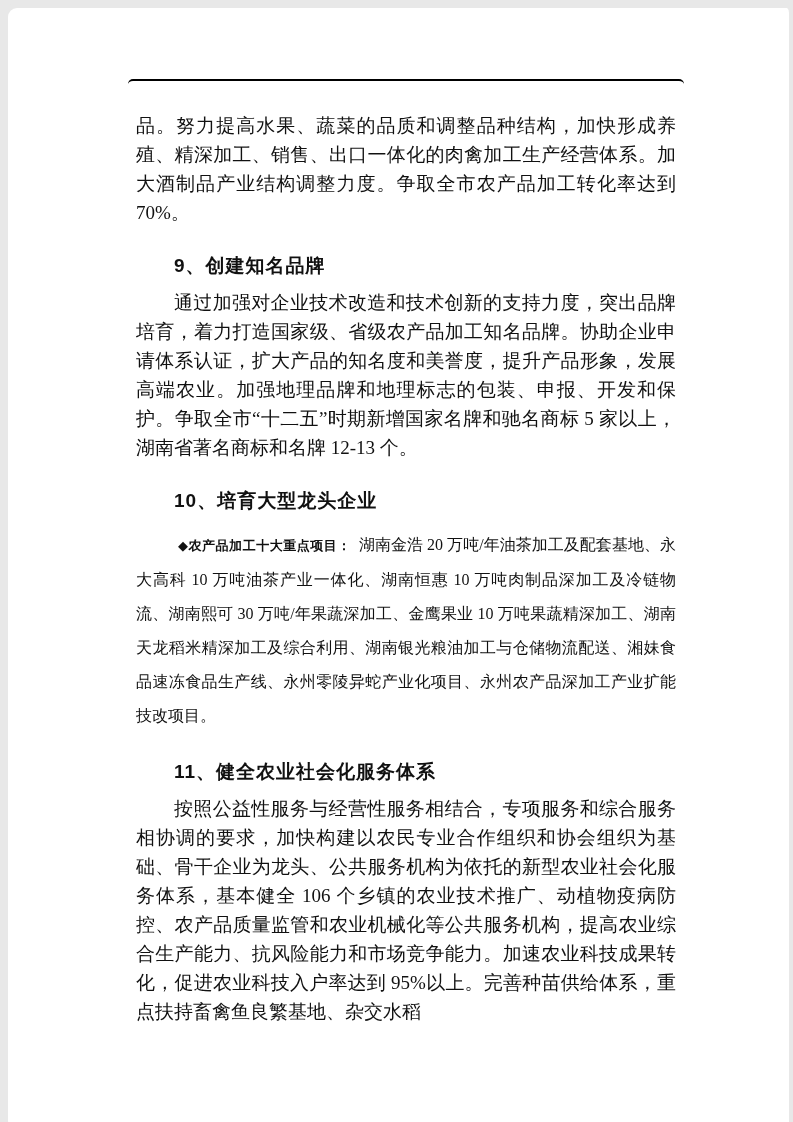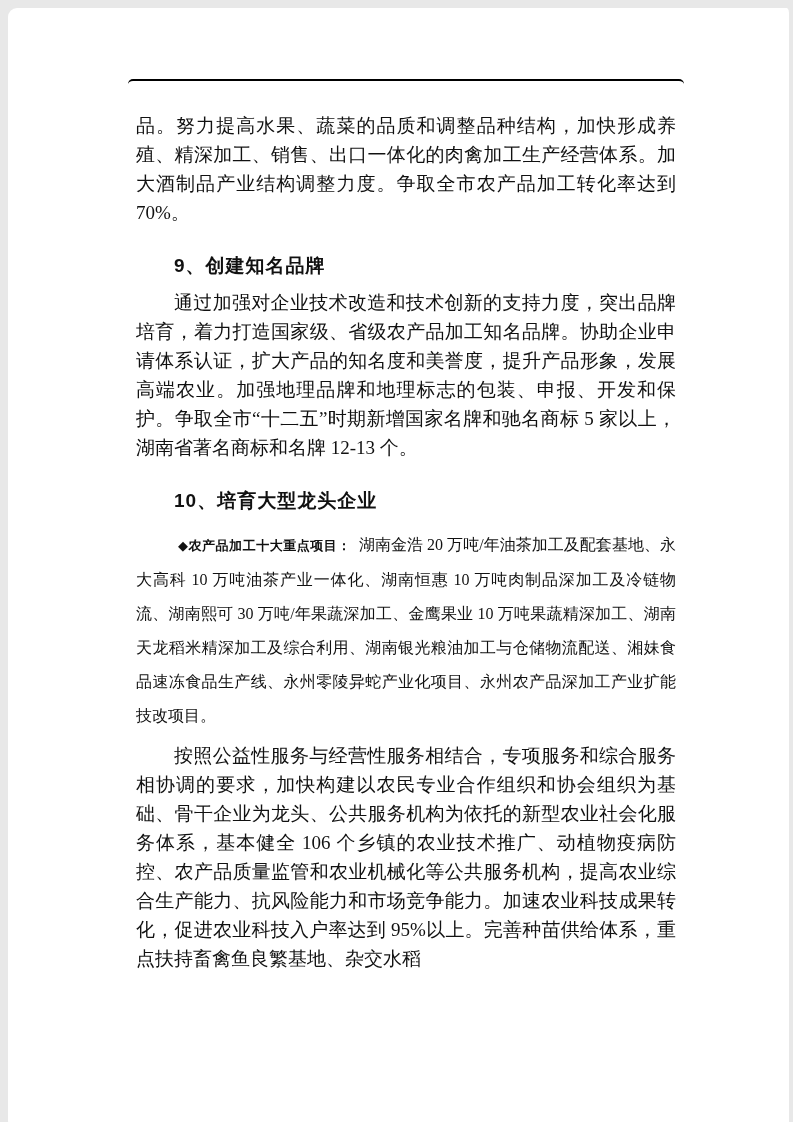--- a/index.html
+++ b/index.html
@@ -81,17 +81,18 @@
 
     <h3 class="sec-heading">9、创建知名品牌</h3>
 
     <p class="body-para indent">通过加强对企业技术改造和技术创新的支持力度，突出品牌培育，着力打造国家级、省级农产品加工知名品牌。协助企业申请体系认证，扩大产品的知名度和美誉度，提升产品形象，发展高端农业。加强地理品牌和地理标志的包装、申报、开发和保护。争取全市“十二五”时期新增国家名牌和驰名商标 5 家以上，湖南省著名商标和名牌 12-13 个。</p>
 
     <h3 class="sec-heading">10、培育大型龙头企业</h3>
 
 
     <p class="projects-para"><span class="projects-lead">◆农产品加工十大重点项目：</span><span>湖南金浩 20 万吨/年油茶加工及配套基地、永大高科 10 万吨油茶产业一体化、湖南恒惠 10 万吨肉制品深加工及冷链物流、湖南熙可 30 万吨/年果蔬深加工、金鹰果业 10 万吨果蔬精深加工、湖南天龙稻米精深加工及综合利用、湖南银光粮油加工与仓储物流配送、湘妹食品速冻食品生产线、永州零陵异蛇产业化项目、永州农产品深加工产业扩能技改项目。</span></p>
 
+    <h3 class="sec-heading">11、健全农业社会化服务体系</h3>
 
     <p class="body-para indent">按照公益性服务与经营性服务相结合，专项服务和综合服务相协调的要求，加快构建以农民专业合作组织和协会组织为基础、骨干企业为龙头、公共服务机构为依托的新型农业社会化服务体系，基本健全 106 个乡镇的农业技术推广、动植物疫病防控、农产品质量监管和农业机械化等公共服务机构，提高农业综合生产能力、抗风险能力和市场竞争能力。加速农业科技成果转化，促进农业科技入户率达到 95%以上。完善种苗供给体系，重点扶持畜禽鱼良繁基地、杂交水稻</p>
 
   </div>
 </div>
 
 </body></html>

